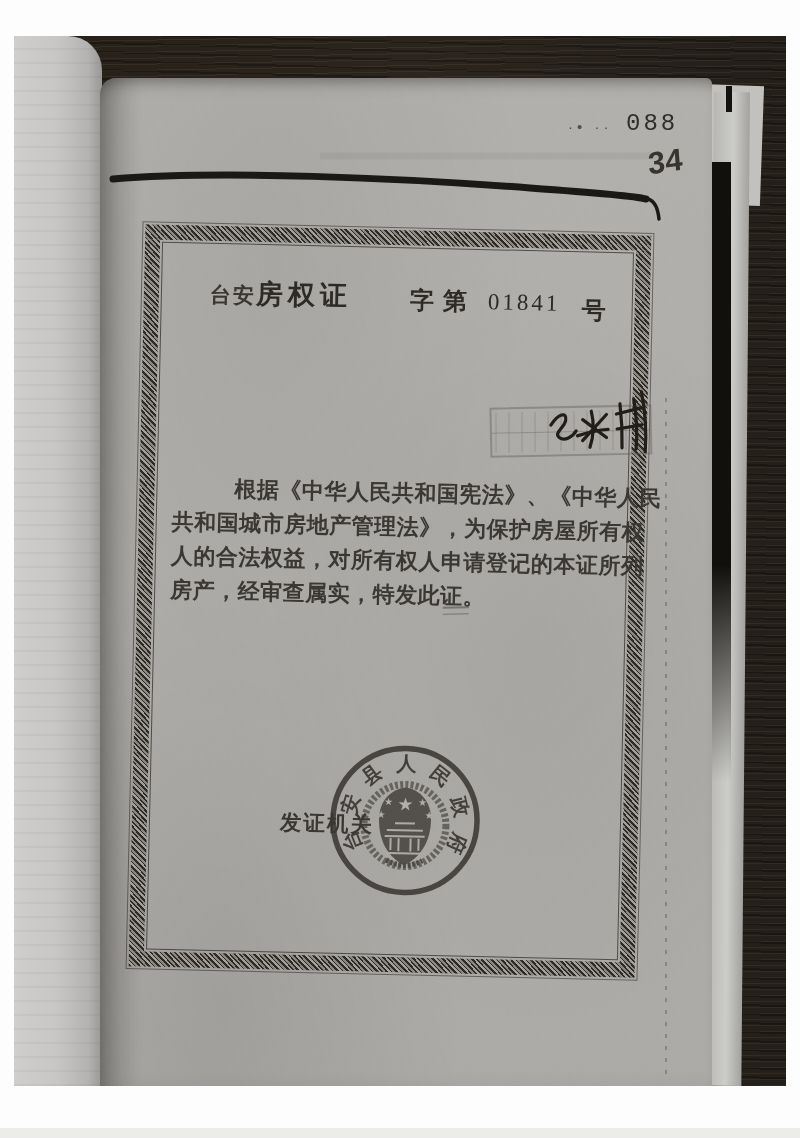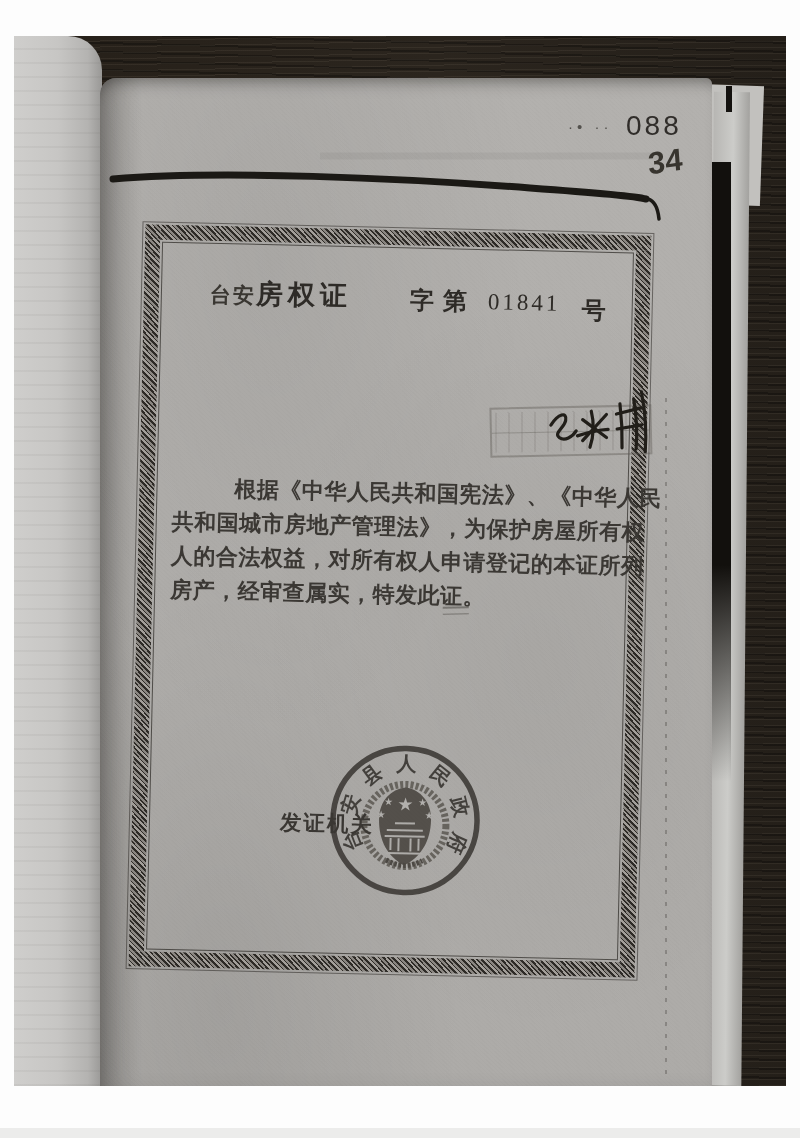--- a/index.html
+++ b/index.html
@@ -33,22 +33,22 @@
           radial-gradient(ellipse at 28% 18%, rgba(0,0,0,.05), rgba(0,0,0,0) 42%),
           radial-gradient(ellipse at 72% 58%, rgba(0,0,0,.045), rgba(0,0,0,0) 46%),
           radial-gradient(ellipse at 20% 92%, rgba(0,0,0,.07), rgba(0,0,0,0) 35%),
           linear-gradient(to right, rgba(35,33,30,.16), rgba(0,0,0,0) 7%),
           linear-gradient(#b3b1ae,#adaba8);
         border-top-left-radius:16px;border-top-right-radius:6px;
         box-shadow:inset 24px 0 28px -18px rgba(40,38,35,.42), inset 0 14px 16px -12px rgba(40,38,35,.5);}
   .page::after{content:'';position:absolute;inset:0;pointer-events:none;opacity:.5;
         background:repeating-linear-gradient(43deg, rgba(0,0,0,.028) 0 1px, transparent 1px 3px);}
   
-  .stamp-number{position:absolute;left:526px;top:32px;font-family:Liberation Sans, sans-serif;
-        font-size:28px;letter-spacing:3px;color:#302d2a;}
+  .stamp-number{position:absolute;left:526px;top:32px;font-family:Liberation Mono, monospace;
+        font-size:24px;letter-spacing:3px;color:#302d2a;}
   .stamp-dots{position:absolute;left:468px;top:40px;font-size:15px;letter-spacing:4px;color:#34312d;opacity:.75;}
   .page-number{position:absolute;left:548px;top:66px;font-size:31px;color:#38352f;
         transform:rotate(-8deg) skewX(-4deg);font-weight:bold;}
   
   .ink-overlay{position:absolute;left:0;top:0;width:612px;height:1008px;pointer-events:none;}
   
   .cert{position:absolute;left:37px;top:152px;width:506px;height:742px;transform:rotate(1.3deg);}
   .cert::before{content:'';position:absolute;inset:-3px;border:1px solid rgba(42,39,35,.55);}
   .frame{position:absolute;inset:0;box-sizing:border-box;border:15px solid transparent;
         border-image:repeating-linear-gradient(45deg,#2e2b27 0 2px,#a39f9a 2px 4px,#2e2b27 4px 5px,#8b8782 5px 7px) 15;}

